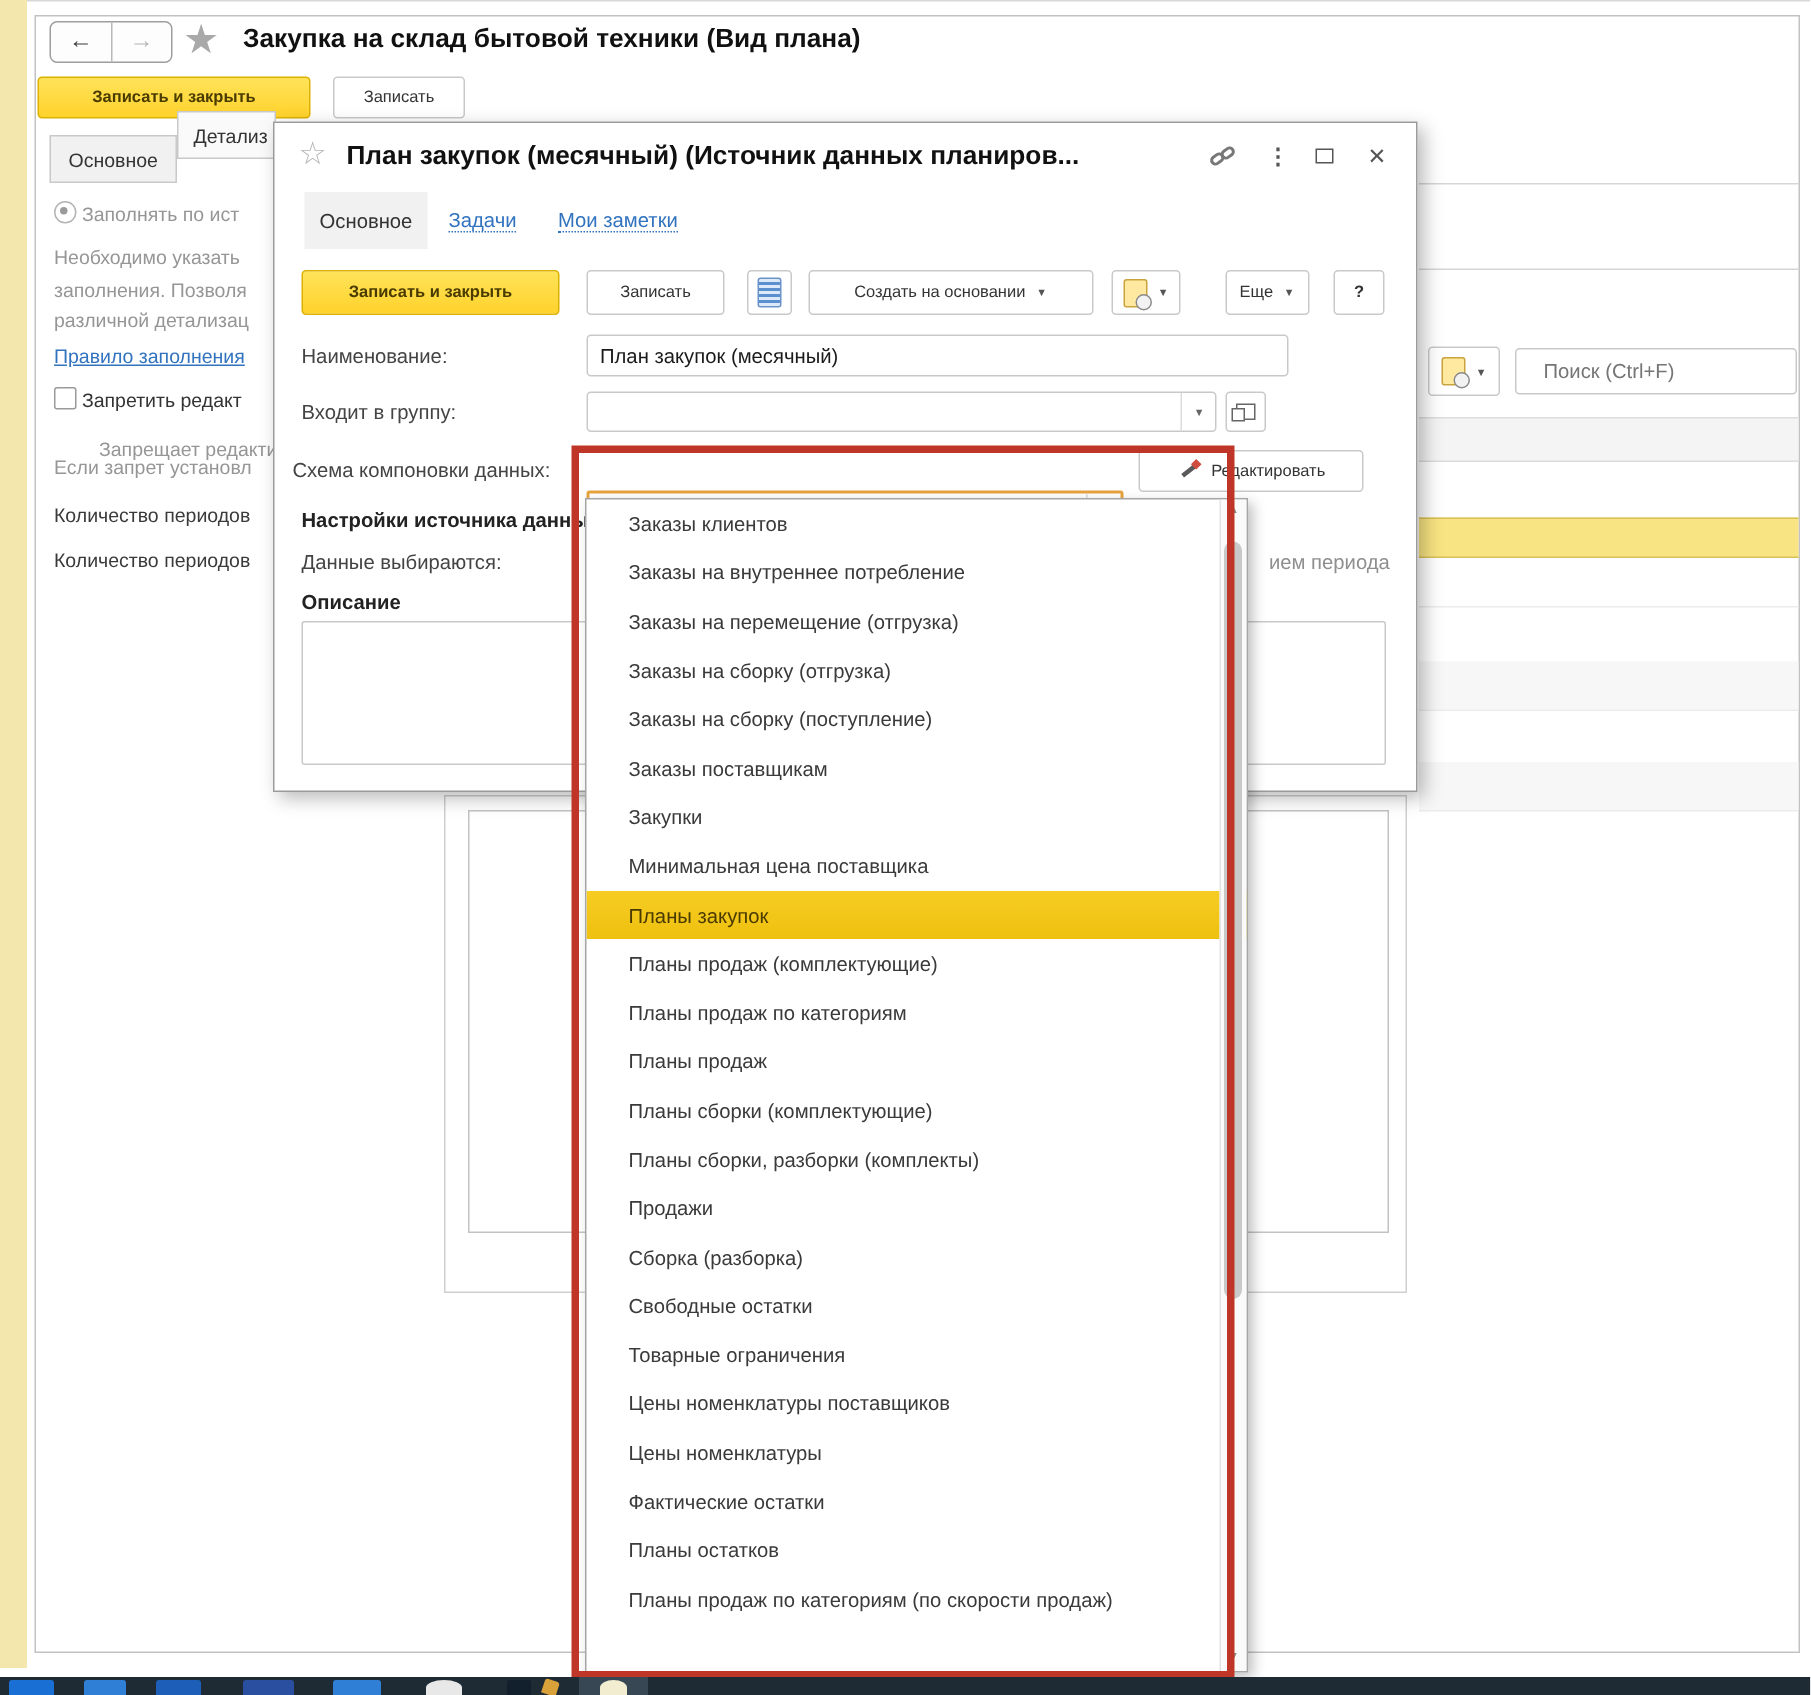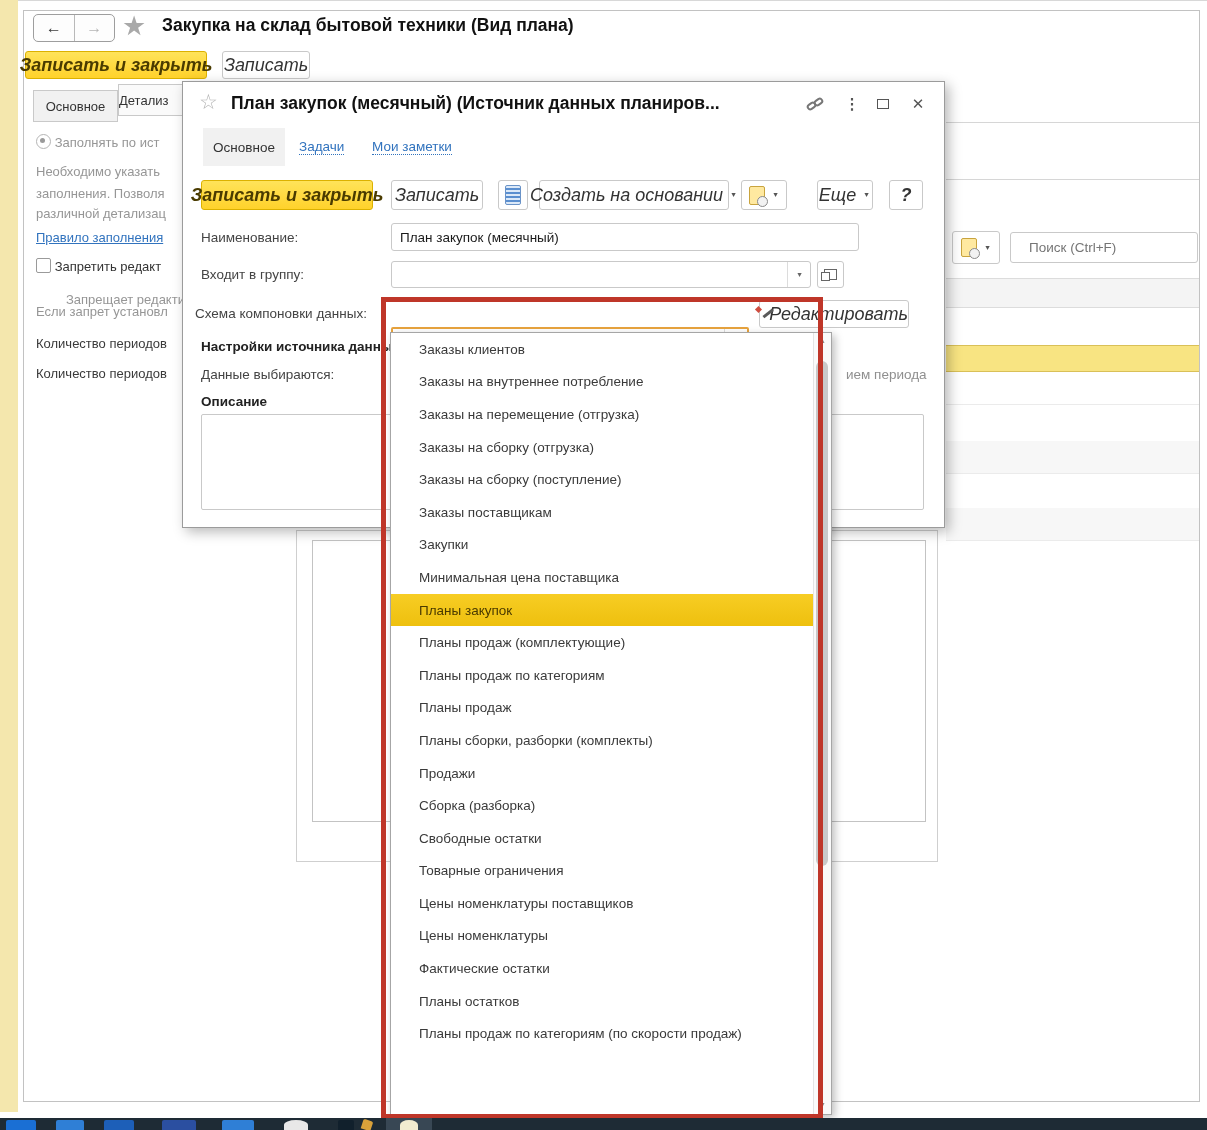--- a/index.html
+++ b/index.html
@@ -16,28 +16,28 @@
   .navgroup{left:33px;top:14px;width:82px;height:28px;border:1px solid #9e9e9e;border-radius:5px;background:#fdfdfd;display:flex;}
   .navcell{flex:1;display:flex;align-items:center;justify-content:center;font-size:16px;cursor:pointer;}
   .navcell.back{border-right:1px solid #b9b9b9;color:#3a3a3a;}
   .navcell.fwd{color:#b5b5b5;}
   .navcell.back::before{content:"←";} .navcell.fwd::before{content:"→";}
   .star-main{left:122px;top:10px;font-size:27px;color:#a9a9a9;}
   .star-main::before{content:"★";}
   .page-title{left:162px;top:15px;font-size:17.5px;font-weight:bold;color:#111;white-space:nowrap;}
 
   .btn{display:flex;align-items:center;justify-content:center;border:1px solid #c9c9c9;border-radius:3px;
-       background:#fff;font-size:18px;color:#333;cursor:pointer;white-space:nowrap;font-style:italic;}
+       background:#fff;font-size:11px;color:#333;cursor:pointer;white-space:nowrap;}
   .btn-yellow{background:linear-gradient(#ffe35a,#ffd22b);border:1px solid #dcb100;font-weight:bold;color:#4a3b00;}
   .mw-saveclose{left:25px;top:51px;width:182px;height:28px;}
   .mw-save{left:222px;top:51px;width:88px;height:28px;}
 
   .tab{display:flex;align-items:center;justify-content:center;font-size:13px;border:1px solid #c9c9c9;background:#f1f1f1;cursor:pointer;}
   .mw-tab1{left:33px;top:90px;width:85px;height:32px;}
-  .mw-tab2{left:118px;top:84px;width:66px;height:32px;background:#fafafa;overflow:hidden;justify-content:flex-start;}
+  .mw-tab2{left:118px;top:74px;width:66px;height:32px;background:#fafafa;overflow:hidden;justify-content:flex-start;padding-left:10px;}
 
   
   .left-pane{left:36px;top:126px;width:148px;height:640px;overflow:hidden;}
   .lp-row{position:absolute;left:0;white-space:nowrap;font-size:13px;}
   .radio{display:inline-block;width:13px;height:13px;border:1px solid #b5b5b5;border-radius:50%;background:#fff;vertical-align:-2px;position:relative;}
   .radio.on::after{content:"";position:absolute;left:3px;top:3px;width:5px;height:5px;border-radius:50%;background:#9a9a9a;}
   .checkbox{display:inline-block;width:13px;height:13px;border:1px solid #9a9a9a;border-radius:2px;background:#fff;vertical-align:-2px;}
   .muted{color:#969696;}
   .lp-link{color:#3173be;text-decoration:underline;cursor:pointer;}
 
@@ -273,20 +273,21 @@
     <div class="dd-item">Заказы на перемещение (отгрузка)</div>
     <div class="dd-item">Заказы на сборку (отгрузка)</div>
     <div class="dd-item">Заказы на сборку (поступление)</div>
     <div class="dd-item">Заказы поставщикам</div>
     <div class="dd-item">Закупки</div>
     <div class="dd-item">Минимальная цена поставщика</div>
     <div class="dd-item sel">Планы закупок</div>
     <div class="dd-item">Планы продаж (комплектующие)</div>
     <div class="dd-item">Планы продаж по категориям</div>
     <div class="dd-item">Планы продаж</div>
+    <div class="dd-item">Планы сборки (комплектующие)</div>
     <div class="dd-item">Планы сборки, разборки (комплекты)</div>
     <div class="dd-item">Продажи</div>
     <div class="dd-item">Сборка (разборка)</div>
     <div class="dd-item">Свободные остатки</div>
     <div class="dd-item">Товарные ограничения</div>
     <div class="dd-item">Цены номенклатуры поставщиков</div>
     <div class="dd-item">Цены номенклатуры</div>
     <div class="dd-item">Фактические остатки</div>
     <div class="dd-item">Планы остатков</div>
     <div class="dd-item">Планы продаж по категориям (по скорости продаж)</div>

